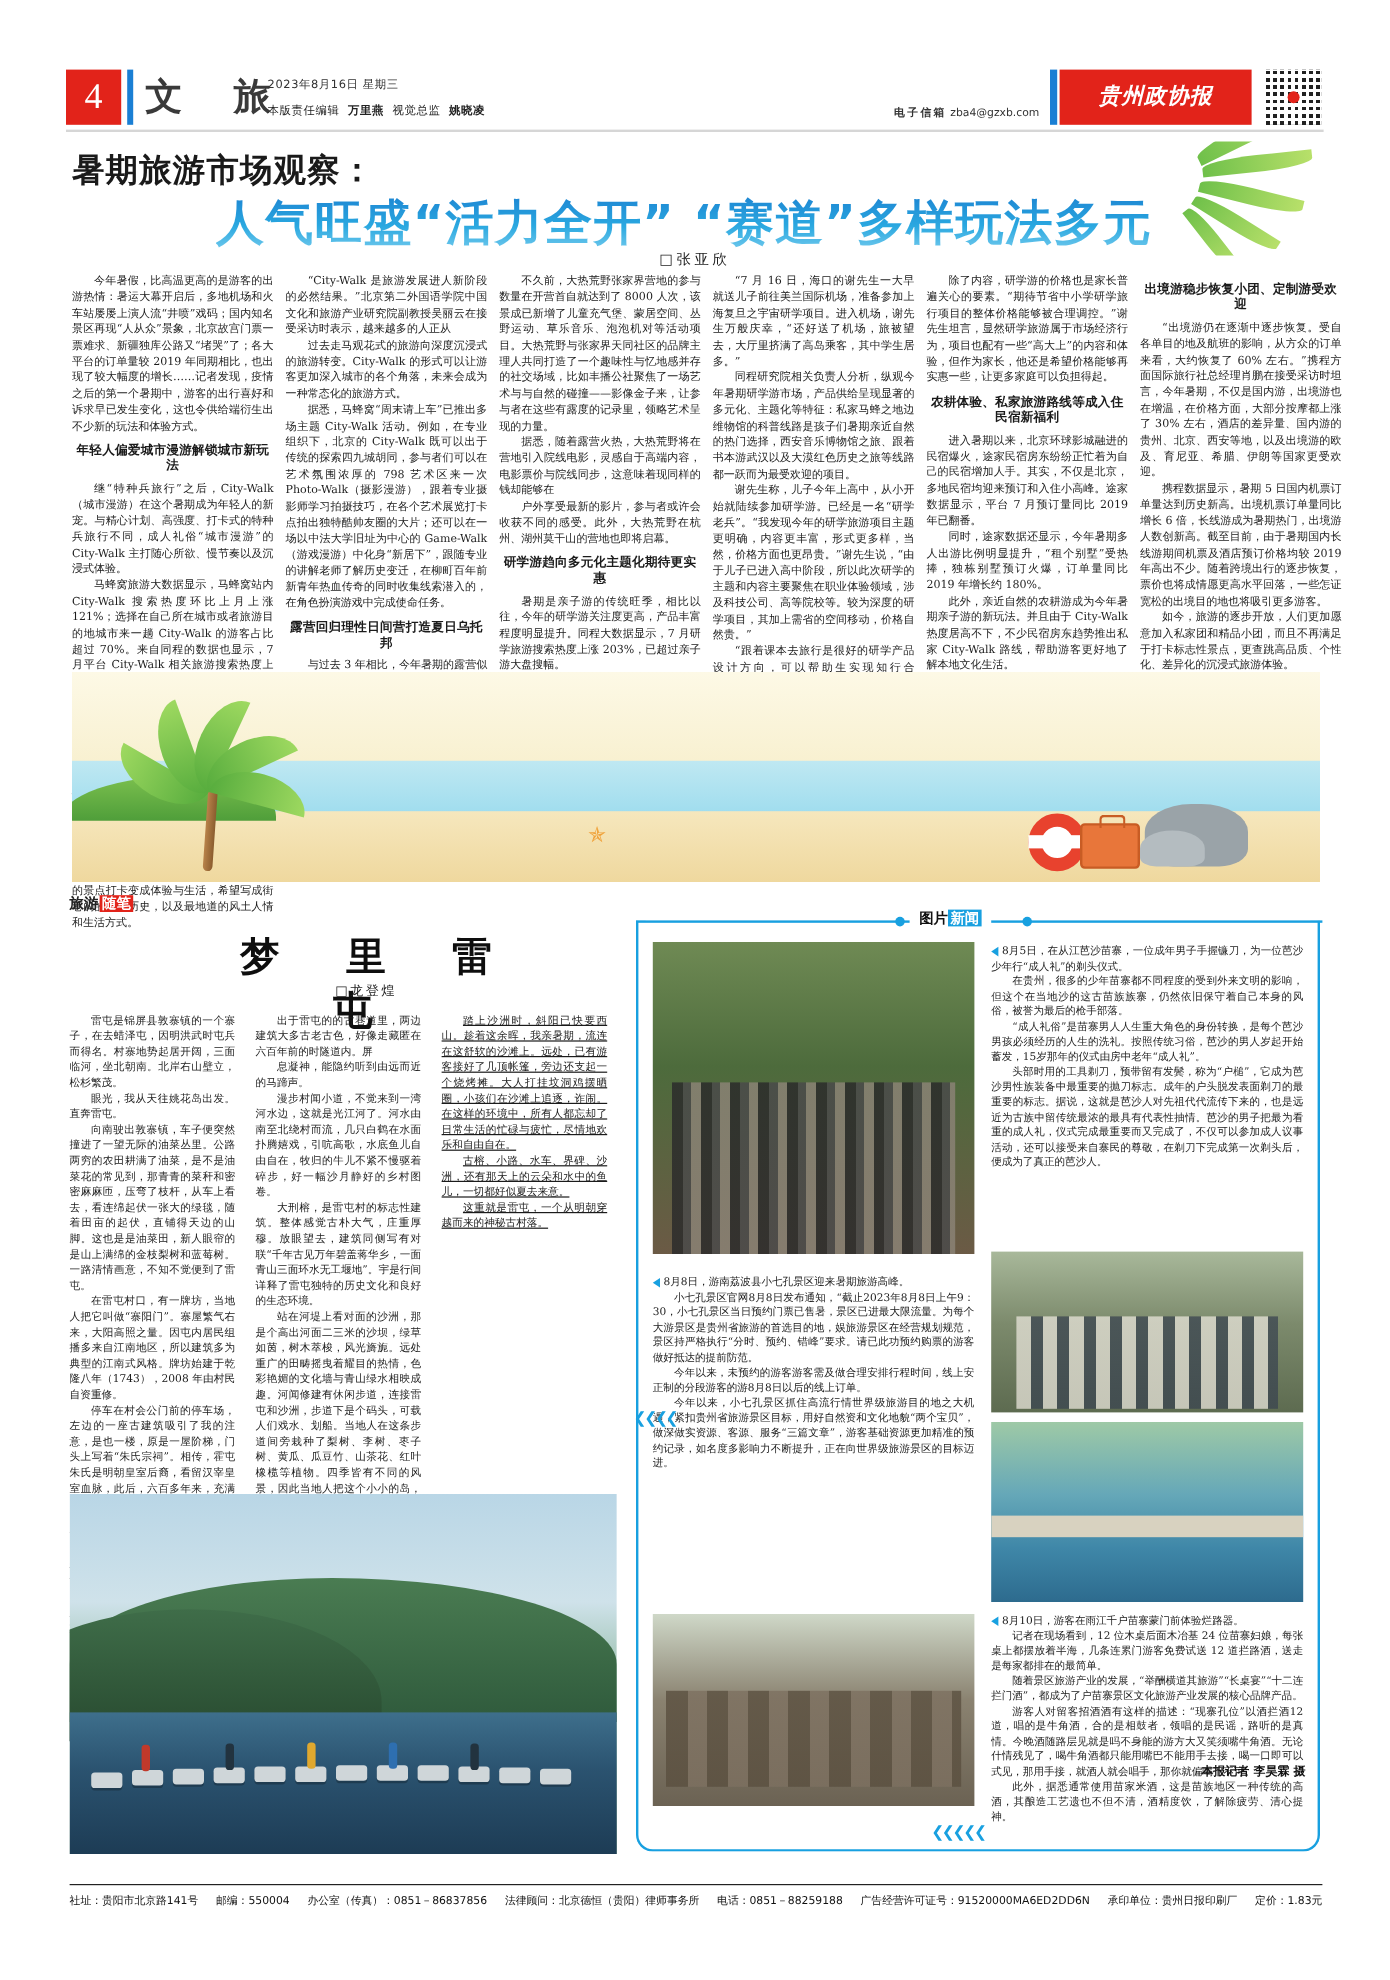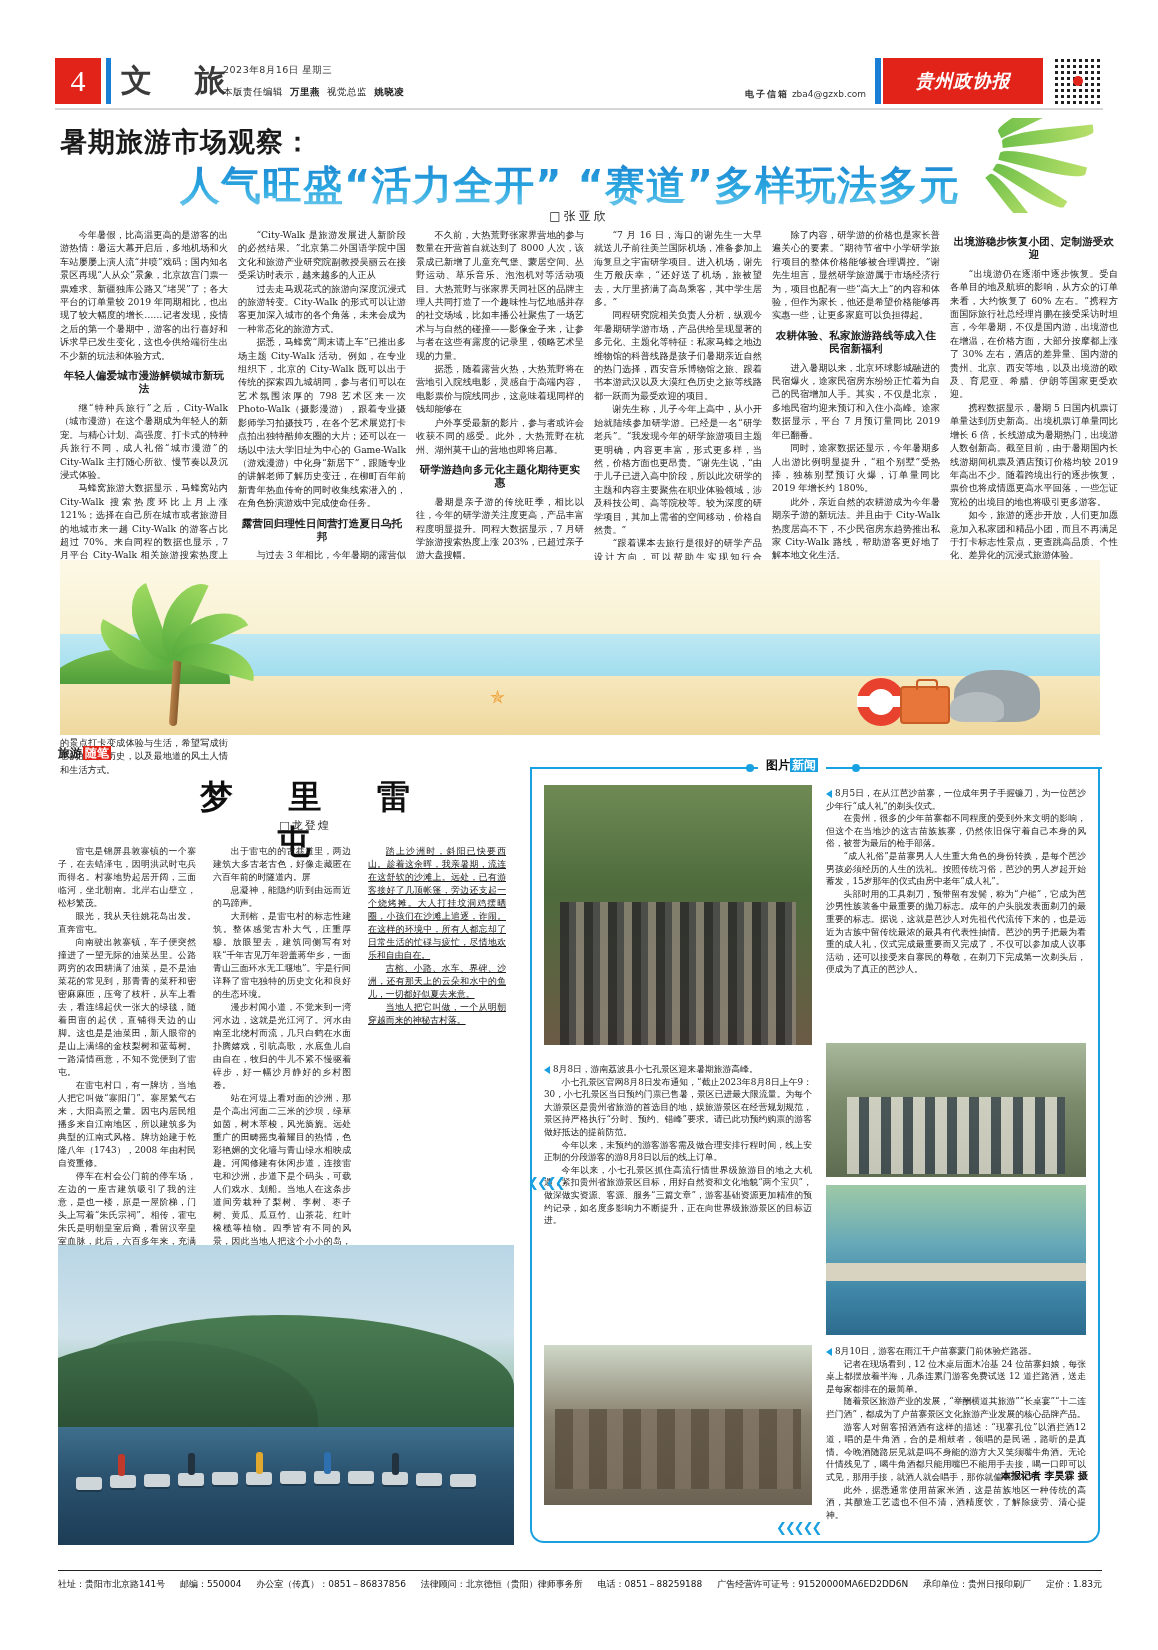--- a/index.html
+++ b/index.html
@@ -293,28 +293,28 @@
     <div class="a2col a2c1" id="e0">
         <p>雷屯是锦屏县敦寨镇的一个寨子，在去蜡泽屯，因明洪武时屯兵而得名。村寨地势起居开阔，三面临河，坐北朝南。北岸右山壁立，松杉繁茂。</p>
         <p>眼光，我从天往姚花岛出发。直奔雷屯。</p>
         <p>向南驶出敦寨镇，车子便突然撞进了一望无际的油菜丛里。公路两穷的农田耕满了油菜，是不是油菜花的常见到，那青青的菜秆和密密麻麻匝，压弯了枝杆，从车上看去，看连绵起伏一张大的绿毯，随着田亩的起伏，直铺得天边的山脚。这也是是油菜田，新人眼帘的是山上满绵的金枝梨树和蓝莓树。一路清情画意，不知不觉便到了雷屯。</p>
         <p>在雷屯村口，有一牌坊，当地人把它叫做“寨阳门”。寨屋繁气右来，大阳高照之量。因屯内居民组播多来自江南地区，所以建筑多为典型的江南式风格。牌坊始建于乾隆八年（1743），2008 年由村民自资重修。</p>
         <p>停车在村会公门前的停车场，左边的一座古建筑吸引了我的注意，是也一楼，原是一屋阶梯，门头上写着“朱氏宗祠”。相传，霍屯朱氏是明朝皇室后裔，看留汉宰皇室血脉，此后，六百多年来，充满了种种传奇。朱氏宗祠是勤劳俭朴的族人，要花大气。霍屯的是山、清明霜雪，高大气派，门内是一个大天井和明道三间的木屋，是方宗祠重地。屏楼是三进三间，大天井前为关楼，由于历史原因已被拆毁了。只剩下墙上的几截度柱。后楼主要供奉着朱氏先祖牌位，牌楼上刻有“祖德流芳，宗德神圣。”</p>
       </div>
     <div class="a2col a2c2" id="e1">
         <p>出于雷屯的的古巷道里，两边建筑大多古老古色，好像走藏匿在六百年前的时隧道内。屏</p>
         <p>息凝神，能隐约听到由远而近的马蹄声。</p>
+        <p>漫步村闻小道，不觉来到一湾河水边，这就是光江河了。河水由南至北绕村而流，几只白鹤在水面扑腾嬉戏，引吭高歌，水底鱼儿自由自在，牧归的牛儿不紧不慢驱着碎步，好一幅沙月静好的乡村图卷。</p>
         <p>大刑榕，是雷屯村的标志性建筑。整体感觉古朴大气，庄重厚穆。放眼望去，建筑同侧写有对联“千年古见万年碧盖蒋华乡，一面青山三面环水无工堰地”。宇是行间详释了雷屯独特的历史文化和良好的生态环境。</p>
-        <p>漫步村闻小道，不觉来到一湾河水边，这就是光江河了。河水由南至北绕村而流，几只白鹤在水面扑腾嬉戏，引吭高歌，水底鱼儿自由自在，牧归的牛儿不紧不慢驱着碎步，好一幅沙月静好的乡村图卷。</p>
         <p>站在河堤上看对面的沙洲，那是个高出河面二三米的沙坝，绿草如茵，树木萃梭，风光旖旎。远处重广的田畴摇曳着耀目的热情，色彩艳媚的文化墙与青山绿水相映成趣。河闻修建有休闲步道，连接雷屯和沙洲，步道下是个码头，可载人们戏水、划船。当地人在这条步道间旁栽种了梨树、李树、枣子树、黄瓜、瓜豆竹、山茶花、红叶橡榄等植物。四季皆有不同的风景，因此当地人把这个小小的岛，唤作“四季花果步道”。观看阿风，闻音花香，俩尔还能聆听到蝉声、仿若世外桃源。</p>
       </div>
     <div class="a2col a2c3" id="e2">
         <p>踏上沙洲时，斜阳已快要西山。趁着这余晖，我亲暑期，流连在这舒软的沙滩上。远处，已有游客接好了几顶帐篷，旁边还支起一个烧烤摊。大人打挂坟洞鸡摆晒圈，小孩们在沙滩上追逐，诈闹。在这样的环境中，所有人都忘却了日常生活的忙碌与疲忙，尽情地欢乐和自由自在。</p>
         <p>古榕、小路、水车、界碑、沙洲，还有那天上的云朵和水中的鱼儿，一切都好似夏去来意。</p>
-        <p>当地人把它叫做，一个从明朝穿越而来的神秘古村落。</p>
+        <p>这重就是雷屯，一个从明朝穿越而来的神秘古村落。</p>
       </div>
   </div>
 
   <div class="photo-big">
     <div class="pb-sky"></div>
     <div class="pb-hills"></div>
     <div class="pb-hills2"></div>
     <div class="pb-water"></div>
     <div class="pb-stones">
       <div class="stone" style="left:0px;top:18px"></div>

